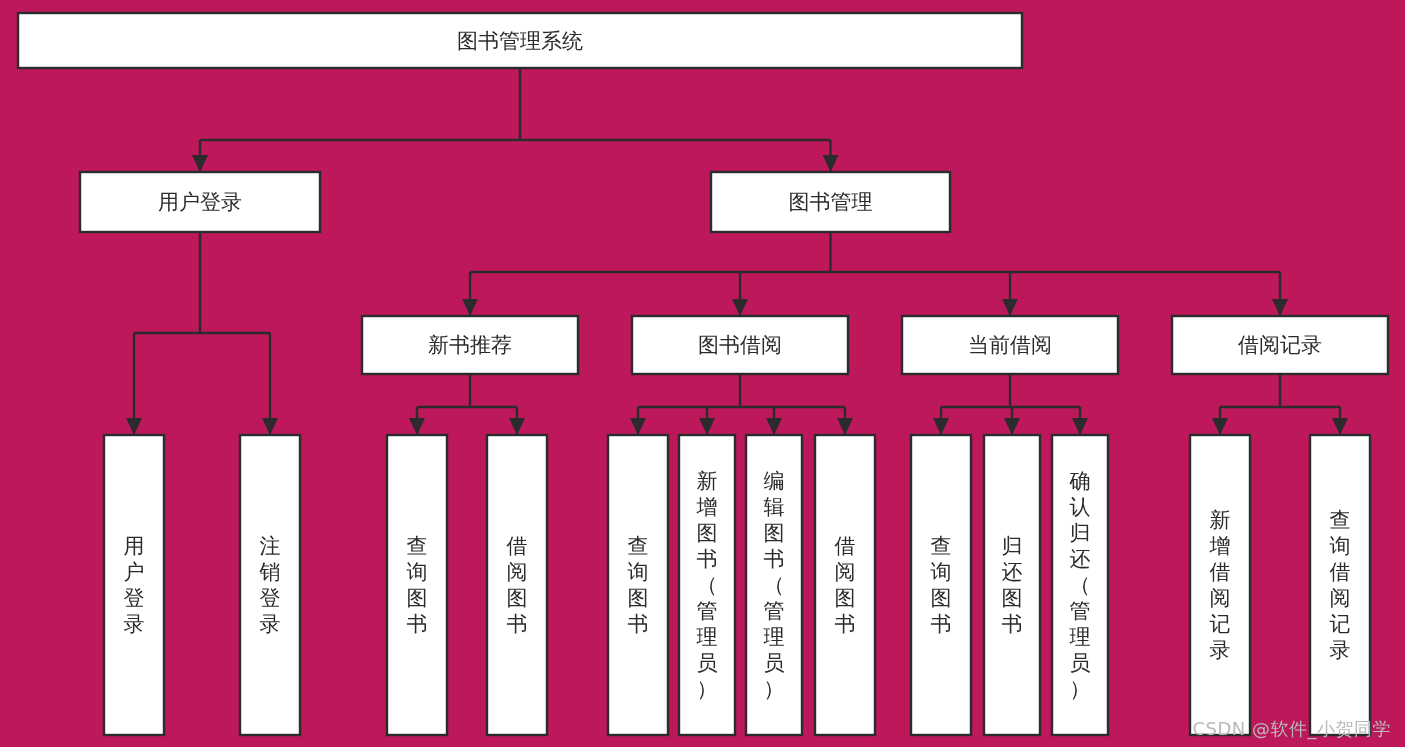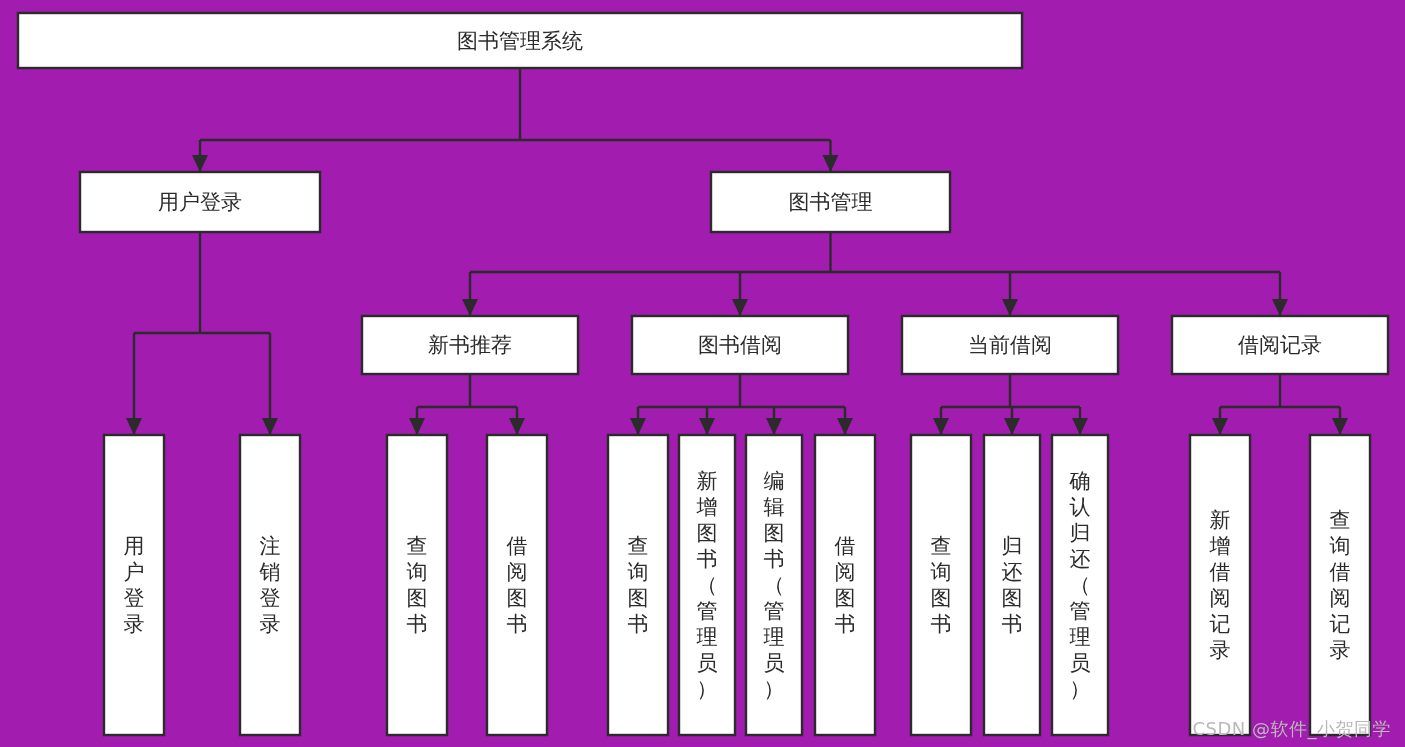--- a/index.html
+++ b/index.html
@@ -11,21 +11,21 @@
     width: 1405px;
     height: 747px;
     font-family: "DejaVu Sans", "Liberation Sans", sans-serif;
     overflow: hidden;
     position: relative;
   }
   #diagram-root {
     position: relative;
     width: 1405px;
     height: 747px;
-    background: #a21caf;
+    background: #be185d;
   }
   svg#tree-svg {
     position: absolute;
     top: 0;
     left: 0;
     width: 1405px;
     height: 747px;
     display: block;
   }
   .node-box {

